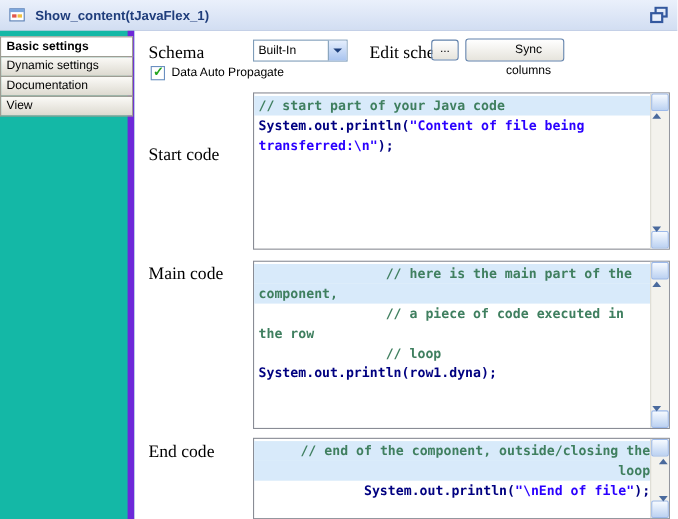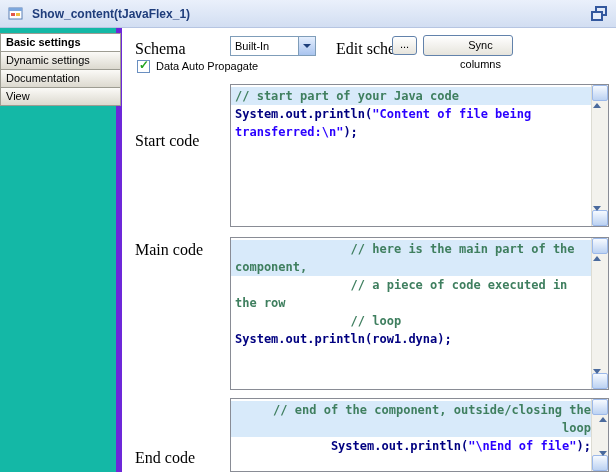--- a/index.html
+++ b/index.html
@@ -176,20 +176,20 @@
 
 <div class="flabel" style="left:135px; top:241px;">Main code</div>
 <div class="codebox main">
   <div class="code-rows"><div class="crow" style="background: rgb(216, 234, 250);"><span style="color: rgb(63, 127, 95);">                // here is the main part of the</span></div><div class="crow" style="background: rgb(216, 234, 250);"><span style="color: rgb(63, 127, 95);">component,</span></div><div class="crow"><span style="color: rgb(63, 127, 95);">                // a piece of code executed in</span></div><div class="crow"><span style="color: rgb(63, 127, 95);">the row</span></div><div class="crow"><span style="color: rgb(63, 127, 95);">                // loop</span></div><div class="crow"><span style="color: rgb(0, 0, 128);">System.out.println(row1.dyna);</span></div></div>
   <div class="vscroll">
     <div class="sarrow up"><i class="tri-u"></i></div>
     <div class="sarrow down"><i class="tri-d"></i></div>
   </div>
 </div>
 
-<div class="flabel" style="left:135px; top:402px;margin-top:47px;">End code</div>
+<div class="flabel" style="left:135px; top:402px;">End code</div>
 <div class="codebox end">
   <div class="code-rows"><div class="crow" style="background: rgb(216, 234, 250);"><span style="color: rgb(63, 127, 95);">// end of the component, outside/closing the</span></div><div class="crow" style="background: rgb(216, 234, 250);"><span style="color: rgb(63, 127, 95);">loop</span></div><div class="crow"><span style="color: rgb(0, 0, 128);">System.out.println(</span><span style="color: rgb(42, 0, 255);">"\nEnd of file"</span><span style="color: rgb(0, 0, 128);">);</span></div></div>
   <div class="vscroll">
     <div class="sarrow up"><i class="tri-u"></i></div>
     <div class="sarrow down"><i class="tri-d"></i></div>
   </div>
 </div>
 
 </body></html>

